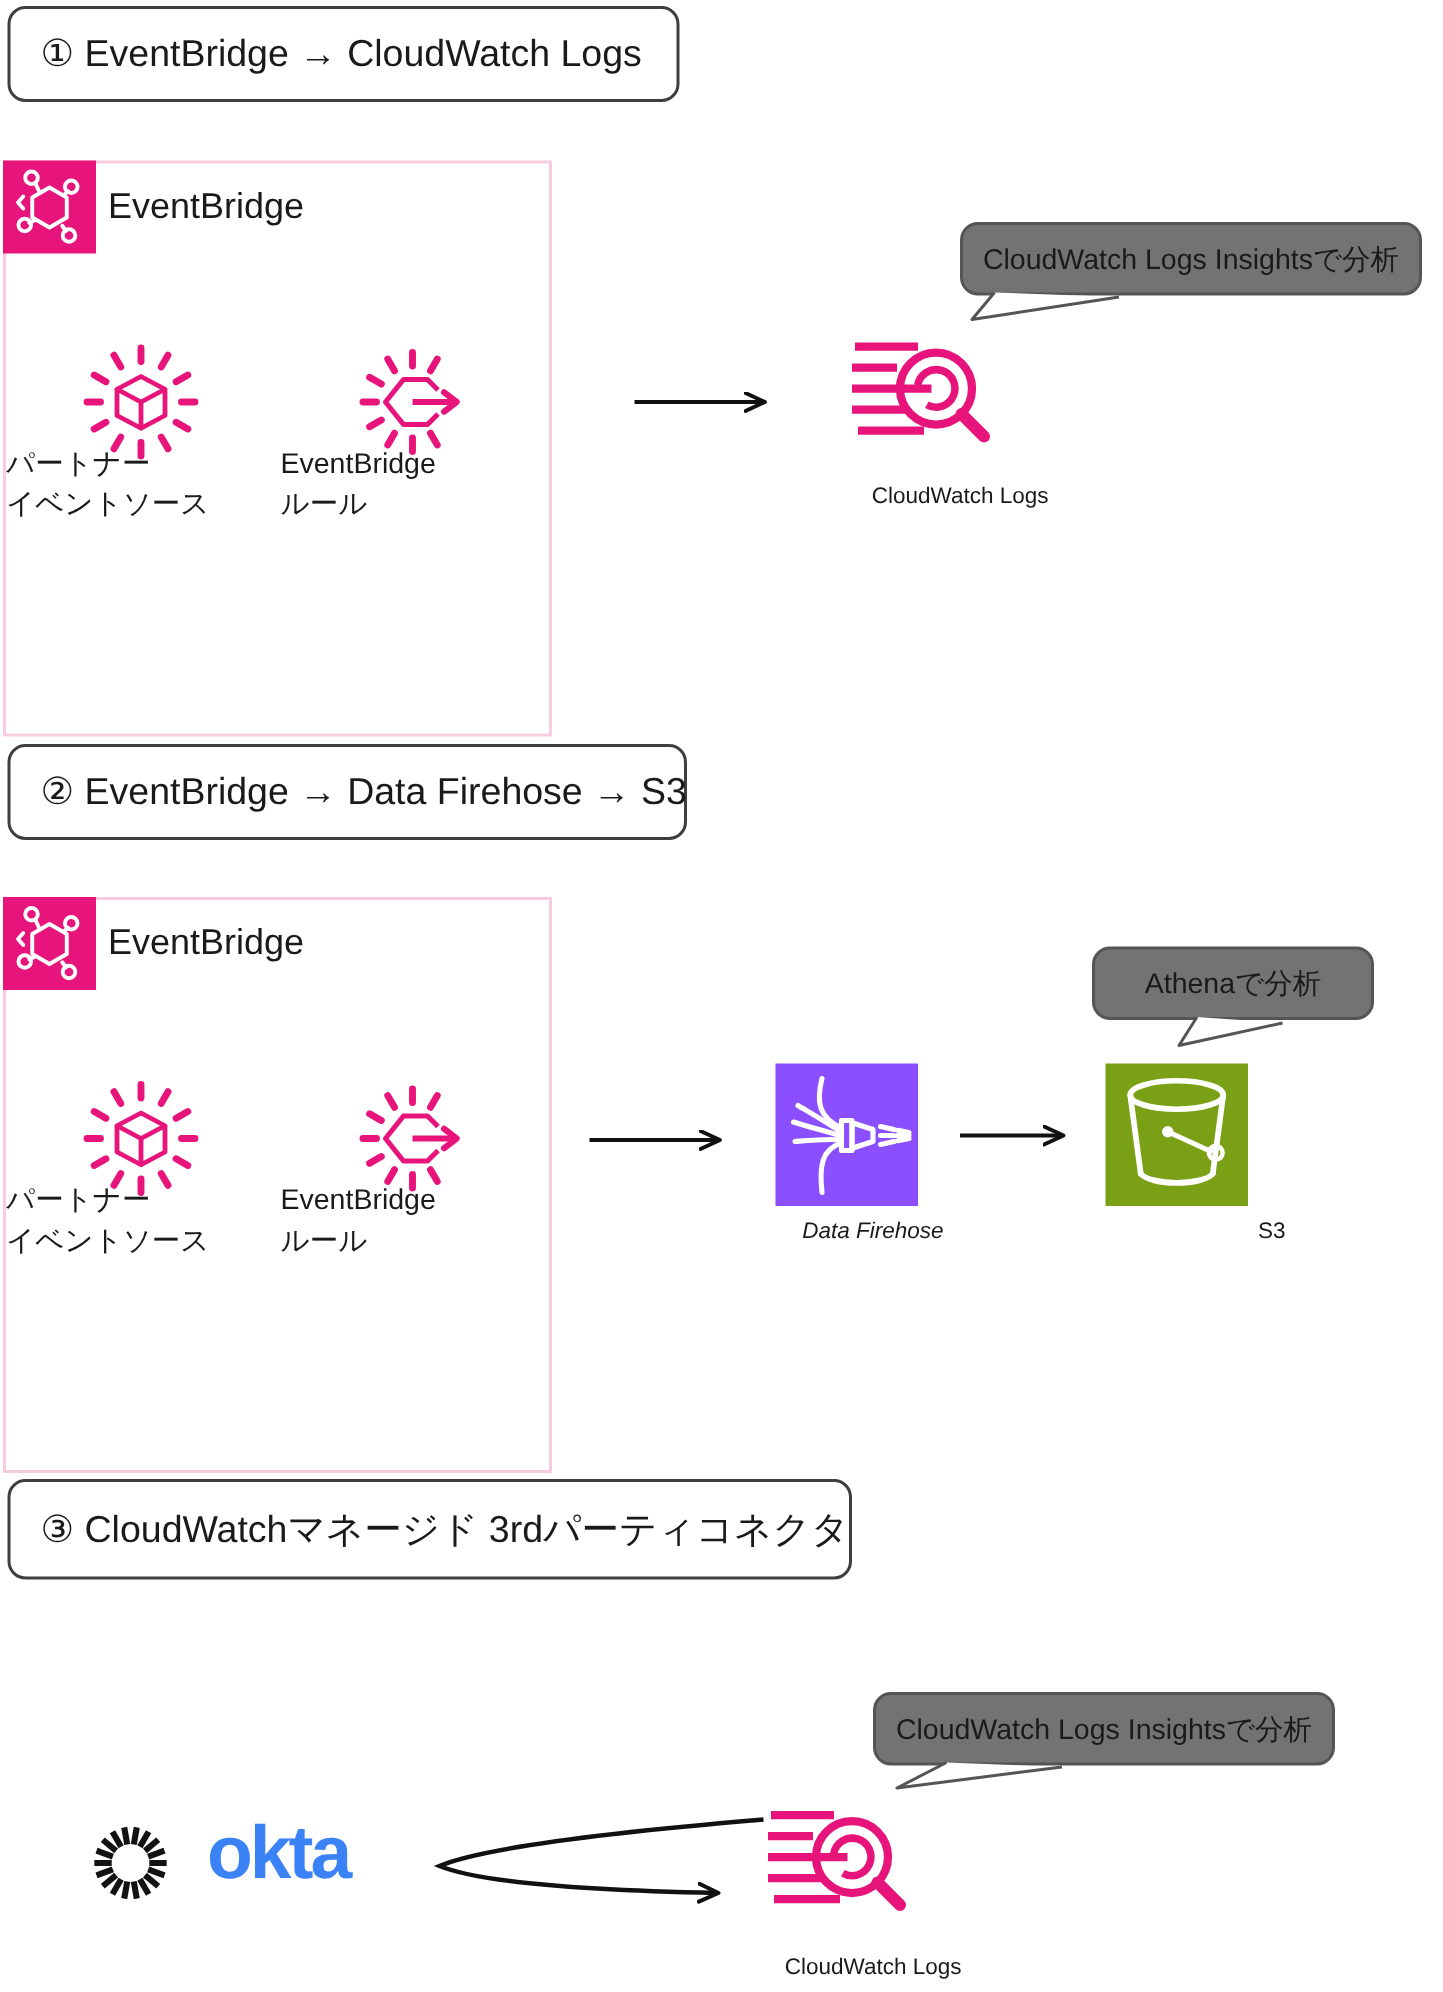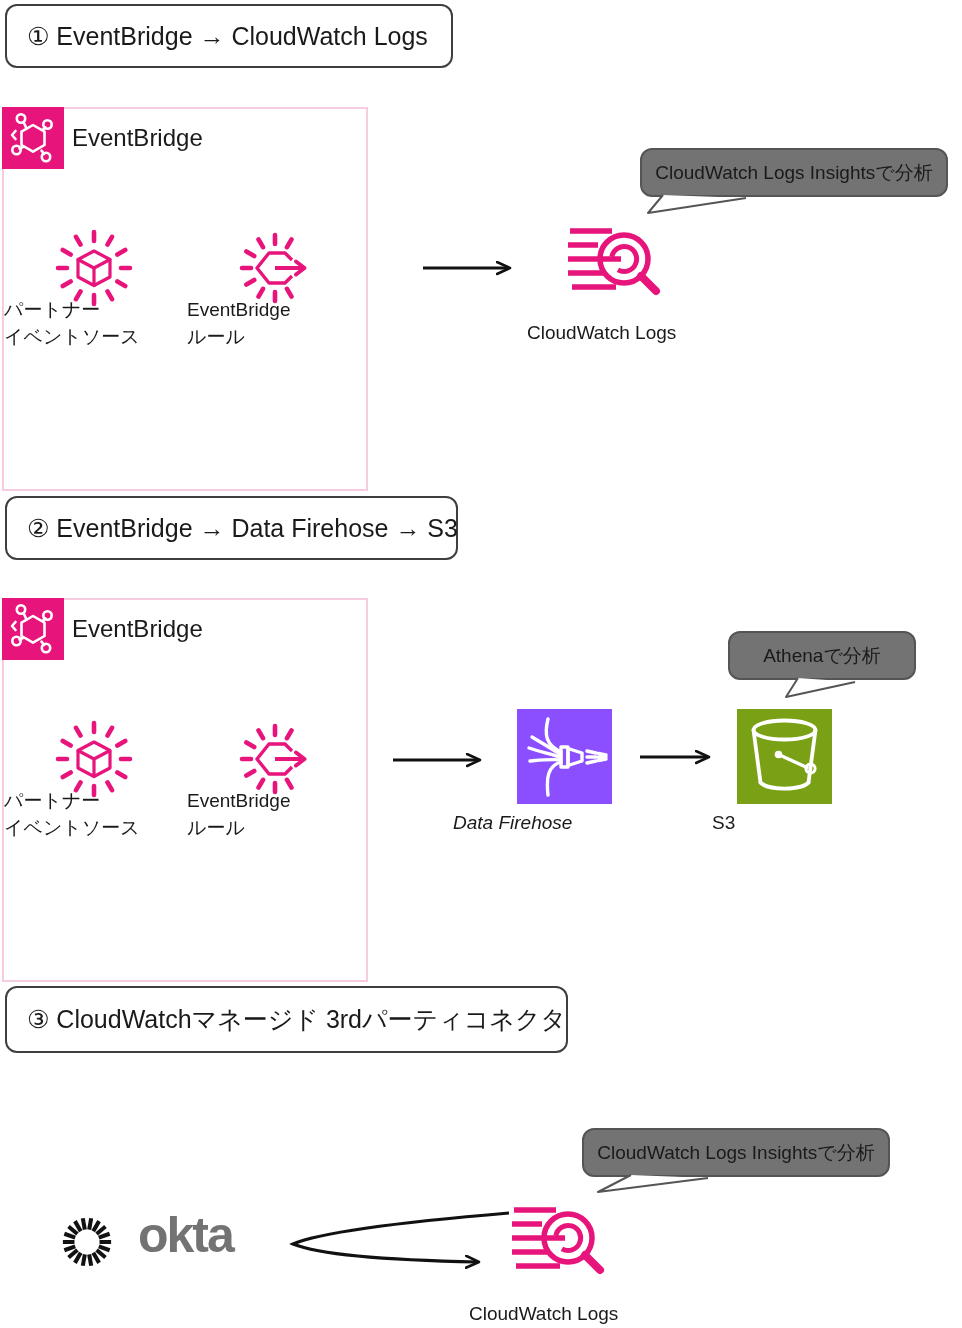--- a/index.html
+++ b/index.html
@@ -14,31 +14,31 @@
   }
   .eb-box{
     position:absolute;left:2px;width:366px;height:384px;box-sizing:border-box;
     border:2px solid #f8cce0;background:#fff;
   }
   .eb-head{position:absolute;left:-2px;top:-2px;width:62px;height:62px;background:#E7157B;}
   .eb-head svg{display:block;width:62px;height:62px;}
   .eb-title{position:absolute;left:68px;top:15px;font-size:24px;}
   .node-icon{position:absolute;width:84px;height:84px;}
   .node-label{position:absolute;top:188px;width:184px;font-size:19px;line-height:1.42;}
-  .svc-label{position:absolute;text-align:left;font-size:19px;white-space:nowrap;}
+  .svc-label{position:absolute;text-align:right;font-size:15px;white-space:nowrap;}
   .bubble{
     position:absolute;box-sizing:border-box;height:49px;background:#737373;
     border:2px solid #555;border-radius:12px;
     display:flex;align-items:center;justify-content:center;font-size:19px;white-space:nowrap;
   }
   .tail{position:absolute;}
   .sq-icon{position:absolute;width:95px;height:95px;}
   .abs{position:absolute;}
   .okta-word{
-    position:absolute;font-size:50px;font-weight:700;letter-spacing:-2px;color:#737373;
+    position:absolute;font-size:50px;font-weight:700;letter-spacing:-2px;color:#3b82f6;
   }
   svg{overflow:visible;}
 </style>
 </head>
 <body>
 
 <div class="canvas">
 
   <svg width="0" height="0" style="position:absolute" aria-hidden="true">
     <defs>

